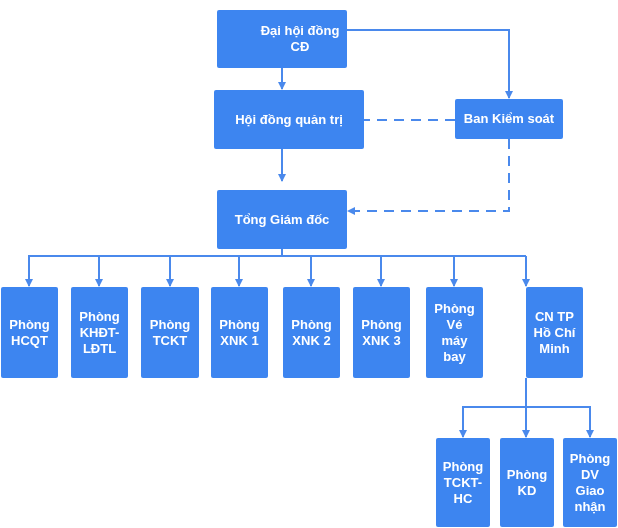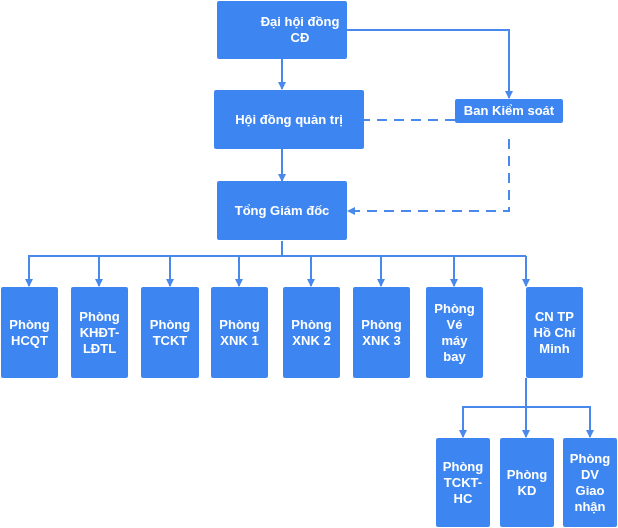--- a/index.html
+++ b/index.html
@@ -35,24 +35,24 @@
         <path d="M282,256 L526,256 M311,256 L311,286" fill="none" stroke="#4a89ec" stroke-width="2" marker-end="url(#arr)"></path>
         <path d="M381,256 L381,286" fill="none" stroke="#4a89ec" stroke-width="2" marker-end="url(#arr)"></path>
         <path d="M454,256 L454,286" fill="none" stroke="#4a89ec" stroke-width="2" marker-end="url(#arr)"></path>
         <path d="M526,256 L526,286" fill="none" stroke="#4a89ec" stroke-width="2" marker-end="url(#arr)"></path>
         <path d="M526,378 L526,407 L463,407 L463,437" fill="none" stroke="#4a89ec" stroke-width="2" marker-end="url(#arr)"></path>
         <path d="M526,407 L526,437" fill="none" stroke="#4a89ec" stroke-width="2" marker-end="url(#arr)"></path>
         <path d="M526,407 L590,407 L590,437" fill="none" stroke="#4a89ec" stroke-width="2" marker-end="url(#arr)"></path>
       </g>
   </svg>
 
-  <div class="box" style="left:217px;top:1px;width:130px;height:58px;padding-left:40px;"><span>Đại hội đồng CĐ</span></div>
+  <div class="box" style="left:217px;top:10px;width:130px;height:58px;padding-left:40px;"><span>Đại hội đồng CĐ</span></div>
   <div class="box" style="left:214px;top:90px;width:150px;height:59px;"><span>Hội đồng quản trị</span></div>
-  <div class="box" style="left:455px;top:99px;width:108px;height:24px;"><span>Ban Kiểm soát</span></div>
-  <div class="box" style="left:217px;top:181px;width:130px;height:59px;"><span>Tổng Giám đốc</span></div>
+  <div class="box" style="left:455px;top:99px;width:108px;height:40px;"><span>Ban Kiểm soát</span></div>
+  <div class="box" style="left:217px;top:190px;width:130px;height:59px;"><span>Tổng Giám đốc</span></div>
 
   <div class="box" style="left:1px;top:287px;width:57px;height:91px;"><span>Phòng
 HCQT</span></div>
   <div class="box" style="left:71px;top:287px;width:57px;height:91px;"><span>Phòng
 KHĐT-
 LĐTL</span></div>
   <div class="box" style="left:141px;top:287px;width:58px;height:91px;"><span>Phòng
 TCKT</span></div>
   <div class="box" style="left:211px;top:287px;width:57px;height:91px;"><span>Phòng
 XNK 1</span></div>

